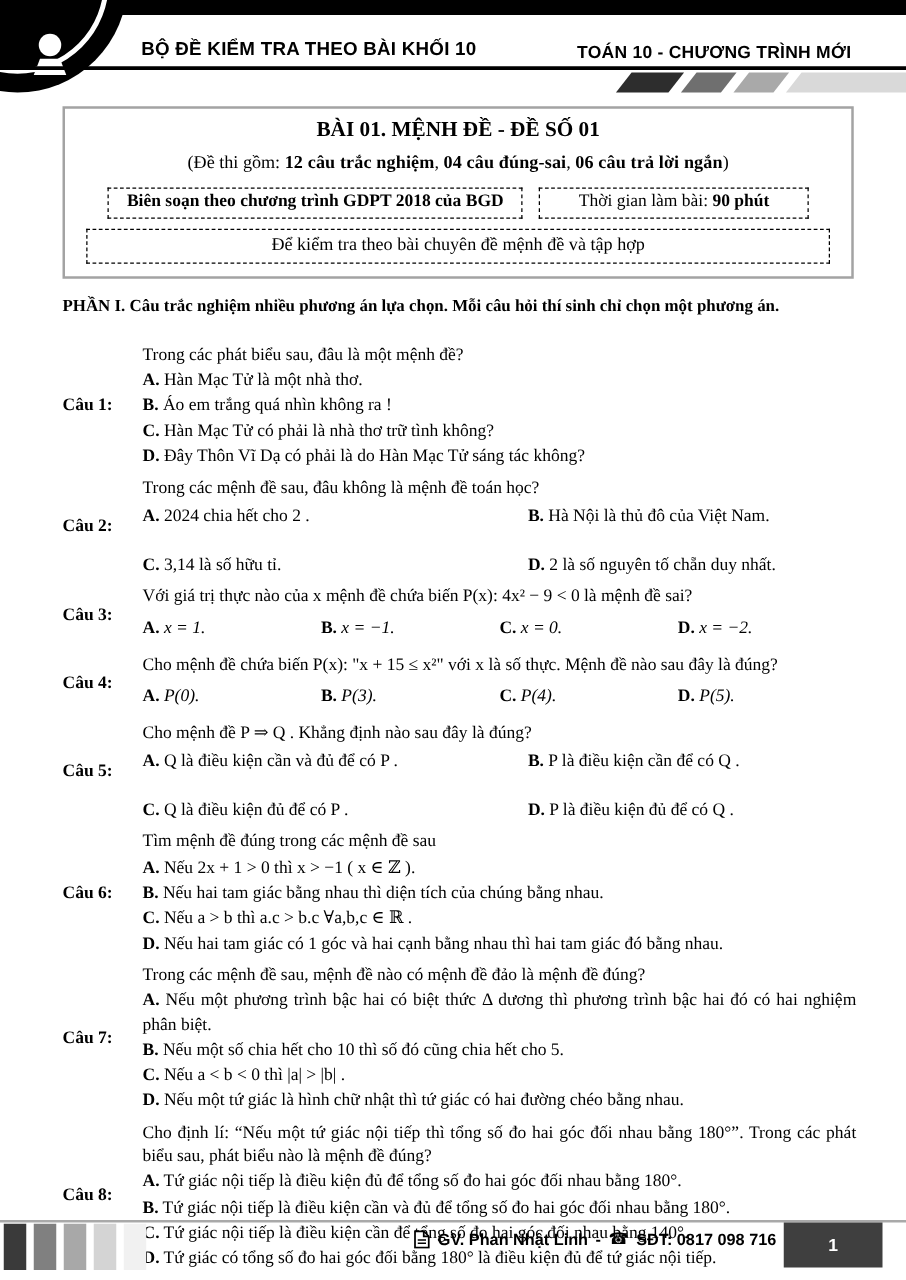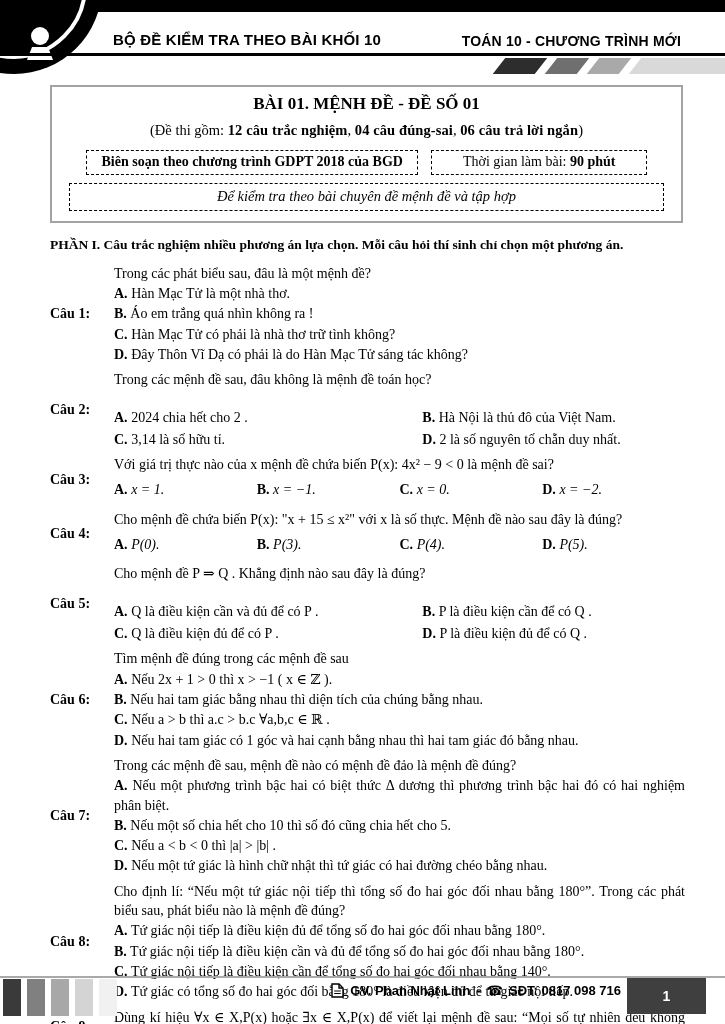--- a/index.html
+++ b/index.html
@@ -38,33 +38,33 @@
     margin:7px 42px 0 50px; border:2px solid #a3a3a3;
     padding:7px 12px 10px; text-align:center;
   }
   .exam-title { font-weight:bold; font-size:17px; }
   .exam-subtitle { margin-top:8px; font-size:14.5px; }
   .exam-subtitle b { letter-spacing:.1px; }
   .box-row { display:flex; gap:13px; margin:11px 22px 0;text-align:center; }
   .dashed { border:1.5px dashed #000; padding:3px 6px 4px; font-size:14px; }
   .box-row .left-box  { flex:1.58; font-weight:bold; }
   .box-row .right-box { flex:1; }
-  .bottom-note { margin:8px 5px 0; font-style:italic; font-size:14.5px; padding:4px 6px 5px; }
+  .bottom-note { margin:8px 5px 0; font-size:14.5px; padding:4px 6px 5px; }
 
   
   .content { padding:13px 40px 0 50px; font-size:14px; line-height:1.38; }
-  .part-heading { font-weight:bold; font-size:13.5px; white-space:nowrap; margin-bottom:9px; }
+  .part-heading { font-weight:bold; font-size:13.5px; white-space:nowrap; margin-bottom:20px; }
   .question { display:flex; margin-top:6px;align-items:center; }
   .q-label { width:64px; flex:none; font-weight:bold; }
   .q-body { flex:1; min-width:0; }
   .q-text { text-align:justify; }
   .q-options { margin-top:1px; }
   .q-options .opt-key { font-weight:bold; }
   .q-options.stack .option { display:block; margin-top:1px; text-align:justify; }
-  .q-options.grid2 { display:grid; grid-template-columns:54% 46%; row-gap:3px; margin-top:18px; }
+  .q-options.grid2 { display:grid; grid-template-columns:54% 46%; row-gap:20px; margin-top:3px; }
   .q-options.grid4 { display:grid; grid-template-columns:repeat(4,1fr); margin:6px 0 4px; }
   .q-options.math .opt-text { font-style:italic; }
 
   
   .footer-rule { position:absolute; top:976px; left:0; width:100%; height:2px; background:#a9a9a9; }
   .footer-bars { position:absolute; top:979px; left:3px; display:flex; gap:6px; }
   .footer-bars i { width:18px; height:37px; display:block; }
   .footer-bars .b1 { background:#3a3a3a; }
   .footer-bars .b2 { background:#808080; }
   .footer-bars .b3 { background:#a8a8a8; }

